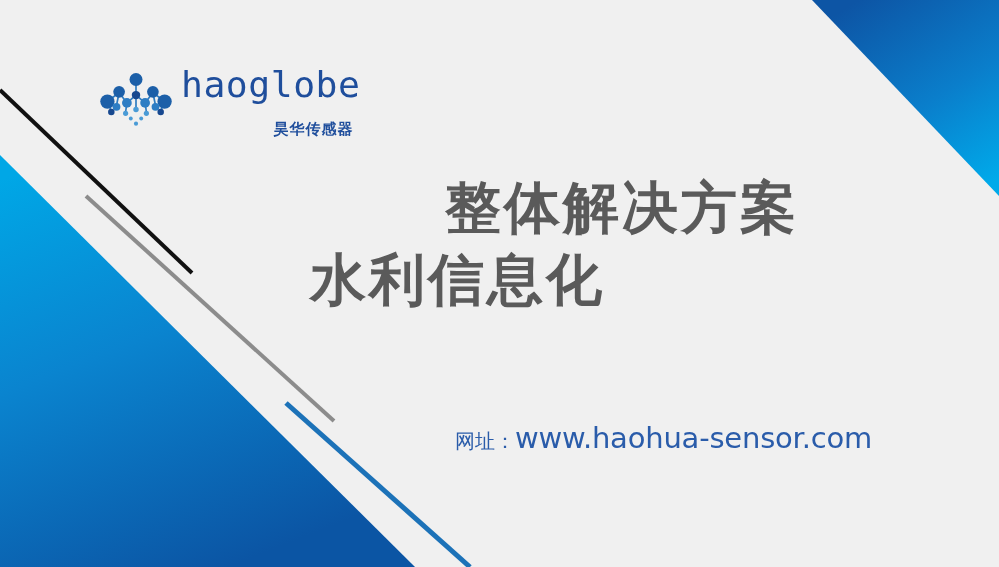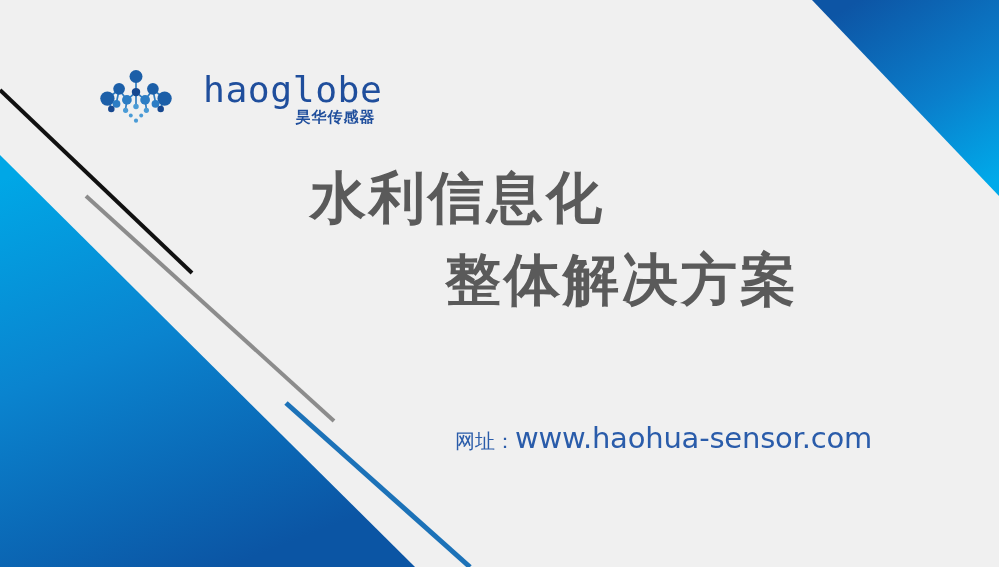--- a/index.html
+++ b/index.html
@@ -21,26 +21,25 @@
     left: 0; top: 0;
     width: 999px;
     height: 567px;
     display: block;
   }
 
   
   .logo-block {
     position: absolute;
     left: 97px;
-    top: 56px;
+    top: 65px;
     width: 230px;
     height: 70px;
     display: flex;
-    align-items: flex-end;
-    gap: 22px;
+    align-items: flex-start;
   }
   .logo-mark {
     width: 78px;
     height: 60px;
     flex: 0 0 78px;
     margin-top: 4px;
   }
   .logo-text {
     margin-left: 6px;
     display: flex;
@@ -60,21 +59,21 @@
     transform-origin: left center;
   }
   .logo-sub {
     font-family: "DejaVu Sans", "Liberation Sans", sans-serif;
     font-size: 15px;
     line-height: 17px;
     font-weight: 700;
     color: #1f4e9c;
     letter-spacing: 1px;
     white-space: nowrap;
-    margin-top: 1px;
+    margin-top: 18px;
   }
 
   
   .title-block {
     position: absolute;
     left: 310px;
     top: 162px;
     width: 600px;
   }
   .title-line {
@@ -196,22 +195,22 @@
       </g>
     </svg>
 
     <div class="logo-text">
       <div class="logo-word">haoglobe</div>
       <div class="logo-sub">昊华传感器</div>
     </div>
   </div>
 
   <div class="title-block">
+    <div class="title-line title-line-2">整体解决方案</div>
     <div class="title-line">水利信息化</div>
-    <div class="title-line title-line-2">整体解决方案</div>
   </div>
 
   <div class="web-block">
     <span class="web-label">网址：</span>
     <span class="web-url">www.haohua-sensor.com</span>
   </div>
 
 </div>
 
 </body></html>

